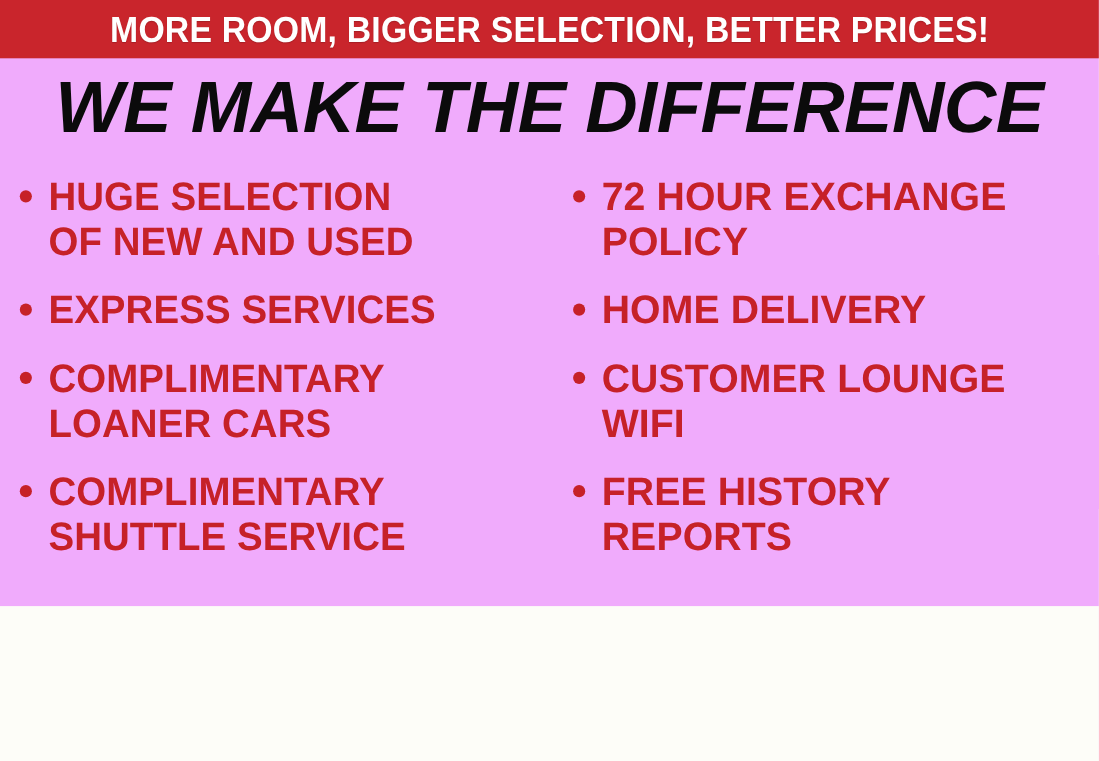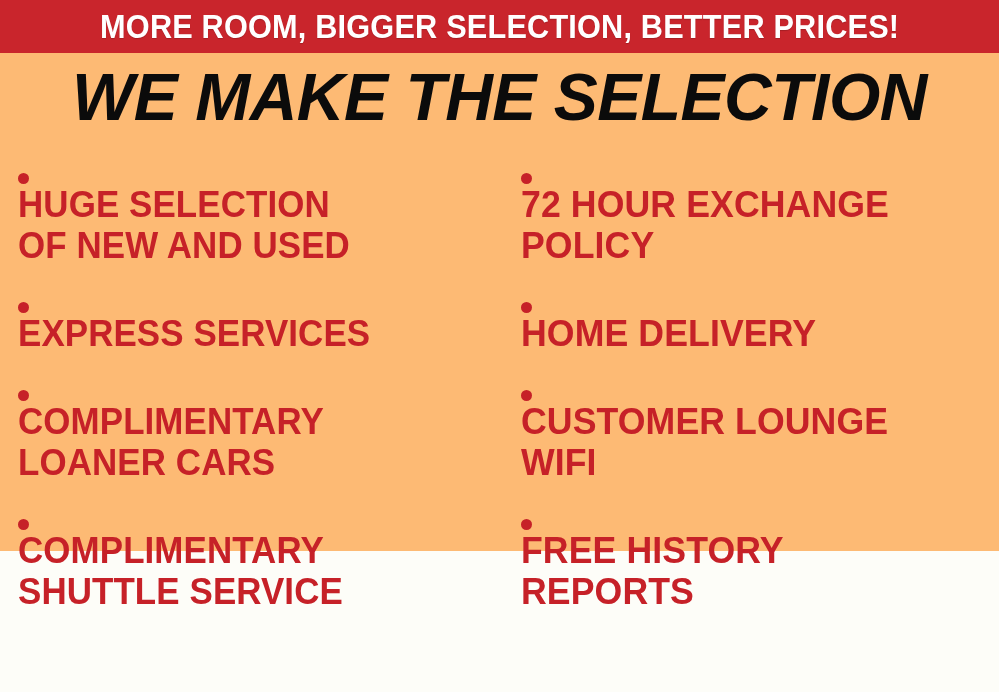--- a/index.html
+++ b/index.html
@@ -13,21 +13,21 @@
     overflow: hidden;
     background: #fdfdf8;
     font-family: "Liberation Sans", sans-serif;
     -webkit-font-smoothing: antialiased;
   }
 
   .ad-root {
     position: relative;
     width: 999px;
     height: 551px;
-    background: #fdba74;
+    background: #f0abfc;
     box-sizing: border-box;
   }
 
   
   .banner {
     position: absolute;
     left: 0;
     top: 0;
     width: 999px;
     height: 53px;
@@ -87,21 +87,20 @@
 
   .bullet-item {
     display: flex;
     align-items: flex-start;
     color: #c62128;
     font-family: "Liberation Sans Narrow", "Liberation Sans", sans-serif;
     font-weight: bold;
     font-size: 36px;
     line-height: 41px;
     letter-spacing: 0.1px;
-    flex-direction: column;
   }
   .col-left .bullet-item  { margin-bottom: 21px; }
   .col-right .bullet-item { margin-bottom: 21px; }
 
   .bullet-dot {
     flex: 0 0 auto;
     width: 11px;
     height: 11px;
     border-radius: 50%;
     background: #c62128;
@@ -120,21 +119,21 @@
 </style>
 </head>
 <body>
 
 <div class="ad-root">
 
   <div class="banner">
     <div class="banner-text">MORE ROOM, BIGGER SELECTION, BETTER PRICES!</div>
   </div>
 
-  <div class="headline">WE MAKE THE SELECTION</div>
+  <div class="headline">WE MAKE THE DIFFERENCE</div>
 
   <div class="columns">
 
     <div class="col col-left">
 
       <div class="bullet-item">
         <span class="bullet-dot"></span>
         <span class="bullet-text">HUGE SELECTION
 OF NEW AND USED</span>
       </div>

